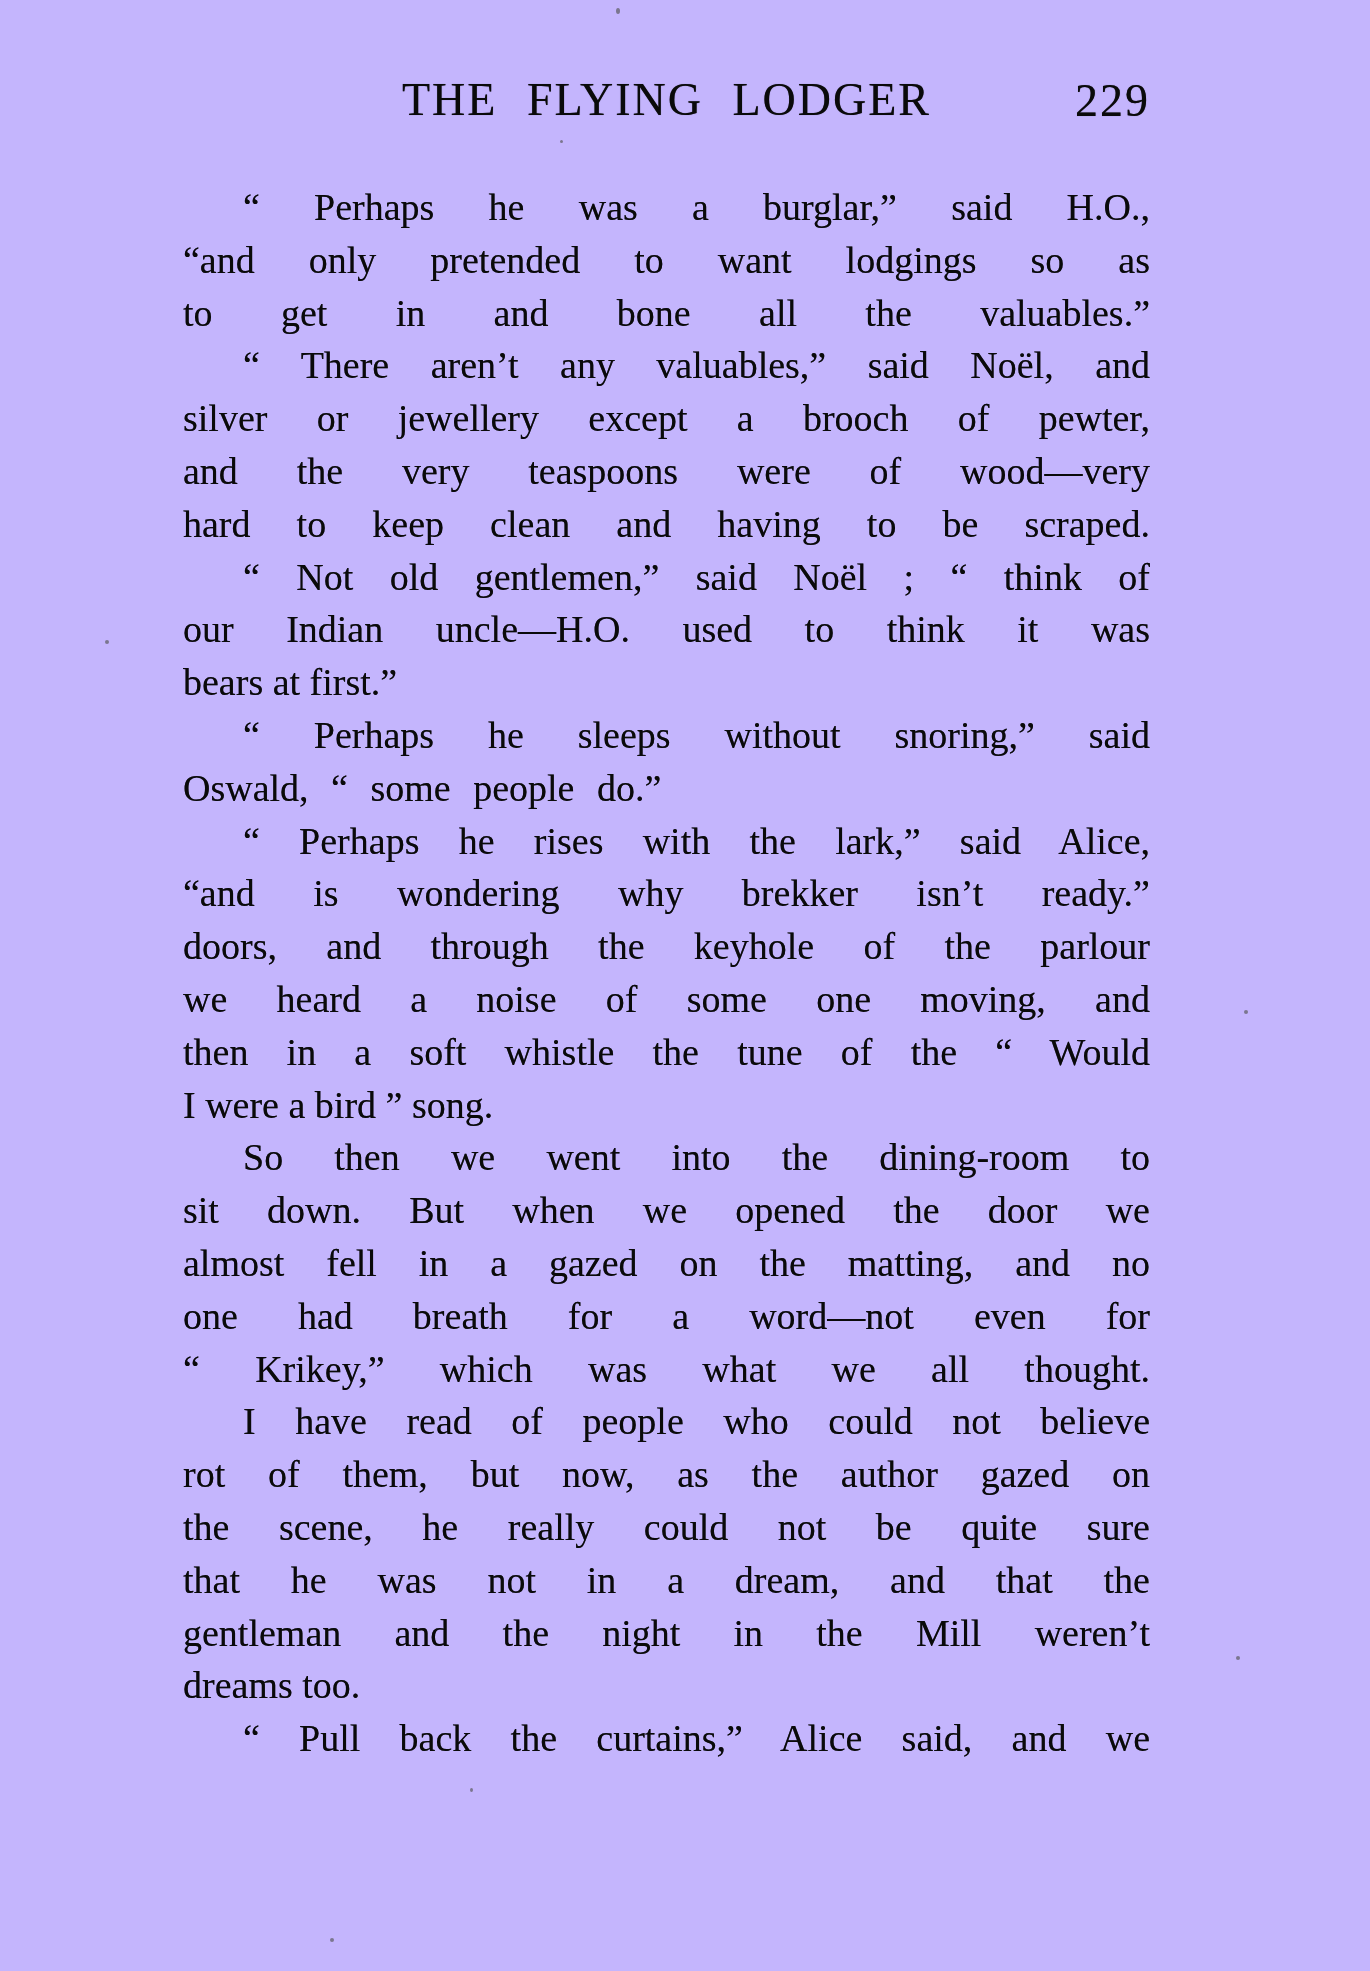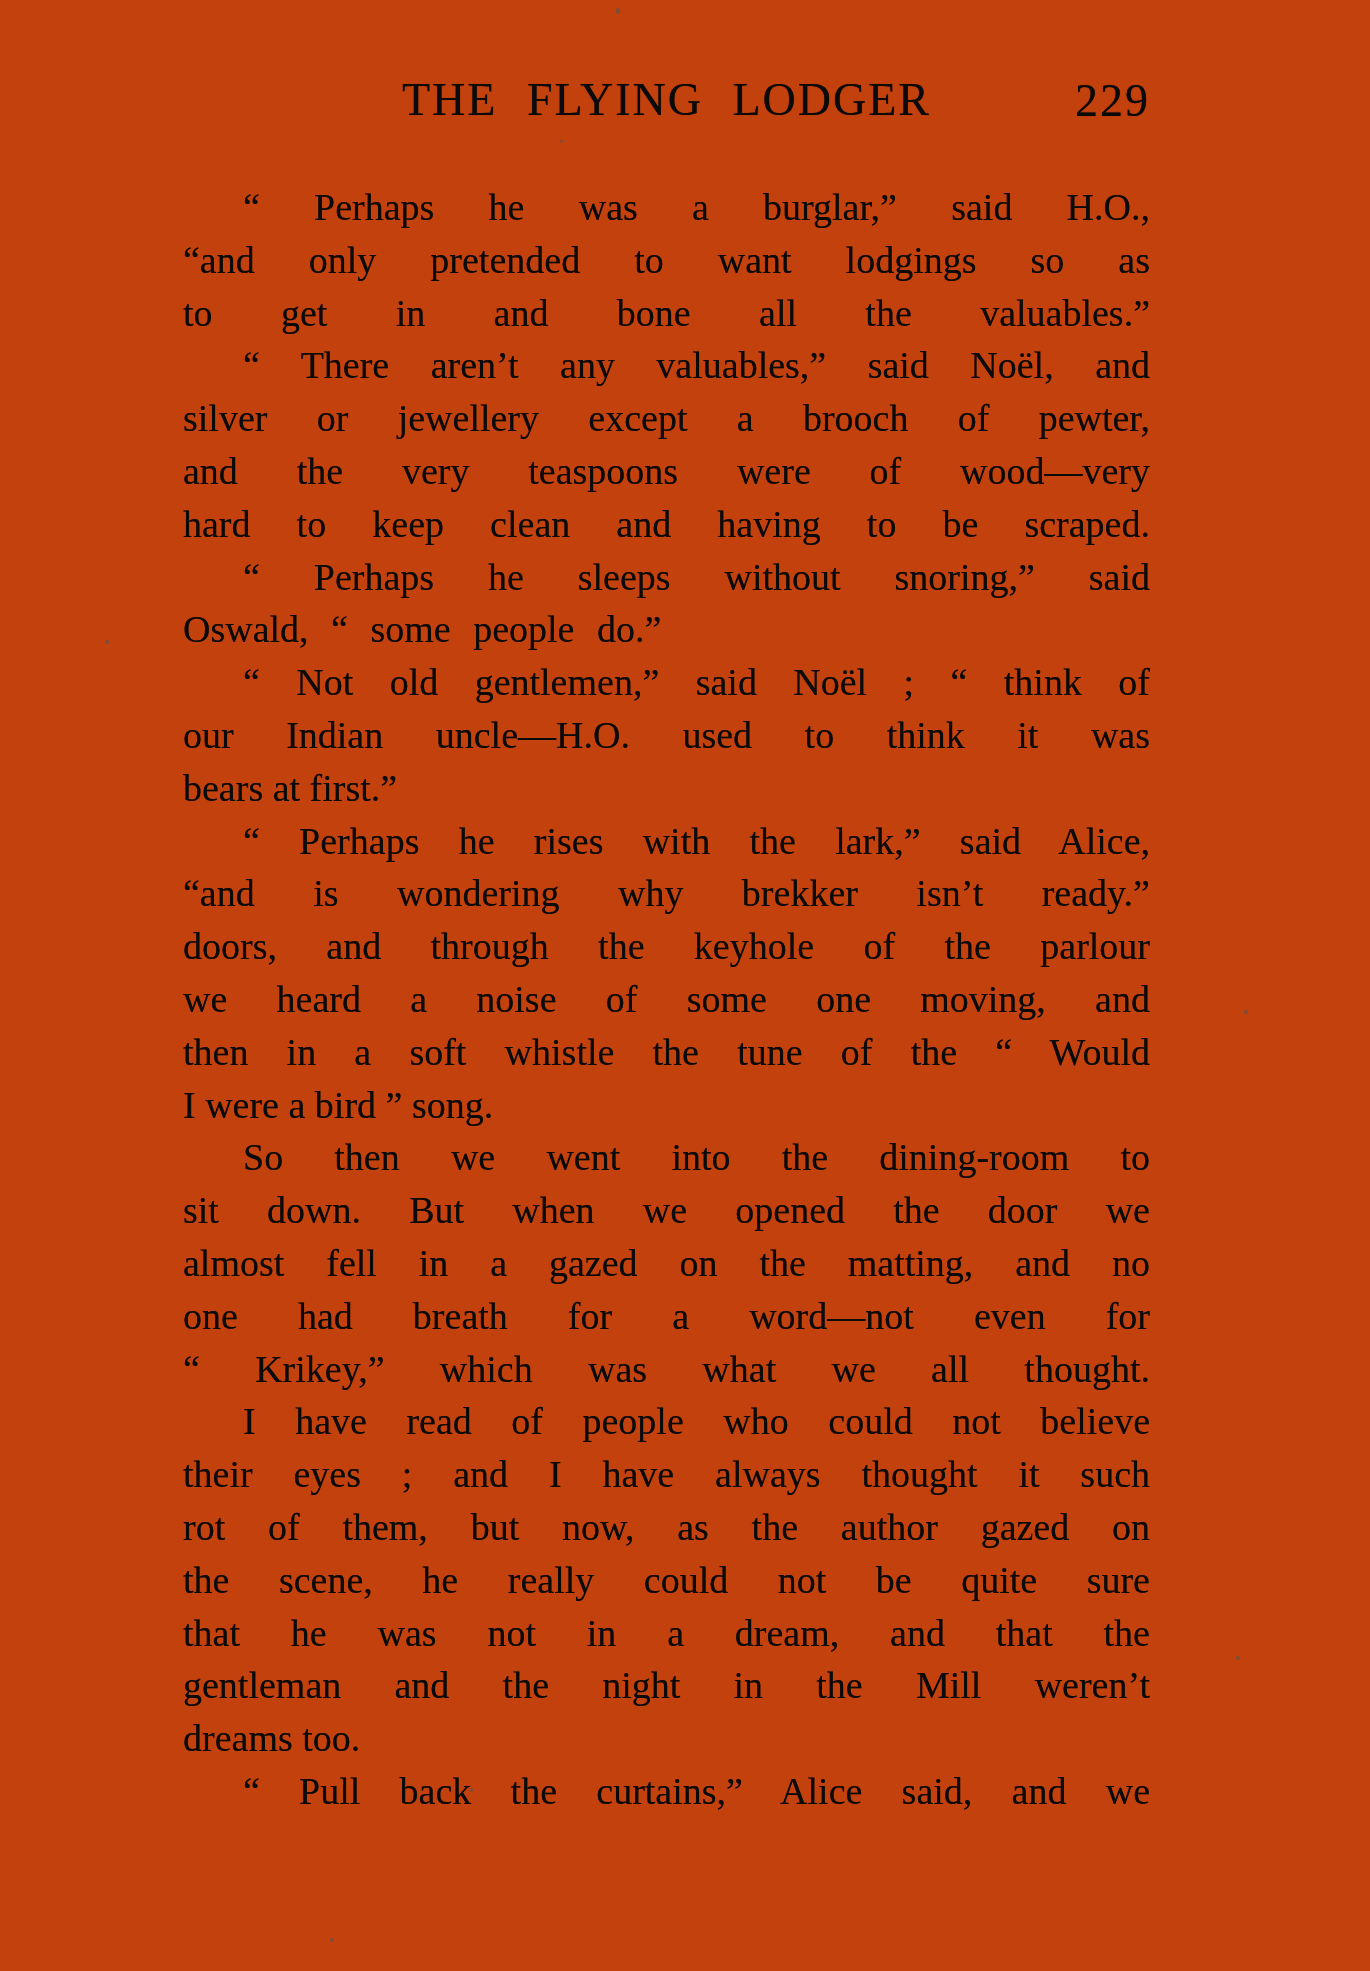--- a/index.html
+++ b/index.html
@@ -4,21 +4,21 @@
 <style>
   html, body {
     margin: 0;
     padding: 0;
     background: #ffffff;
   }
   .page {
     position: relative;
     width: 1370px;
     height: 1971px;
-    background: #c2410c;
+    background: #c4b5fd;
     overflow: hidden;
     font-family: "Liberation Serif", "DejaVu Serif", serif;
     color: #0a0a0a;
   }
   
   .running-head {
     position: absolute;
     left: 183px;
     top: 72px;
     width: 967px;
@@ -108,28 +108,28 @@
     </div>
 
     <div class="para">
       <div class="line j indent">“ There aren’t any valuables,” said Noël, and</div>
       <div class="line j">silver or jewellery except a brooch of pewter,</div>
       <div class="line j">and the very teaspoons were of wood—very</div>
       <div class="line j">hard to keep clean and having to be scraped.</div>
     </div>
 
     <div class="para">
-      <div class="line j indent">“ Perhaps he sleeps without snoring,” said</div>
-      <div class="line n w">Oswald, “ some people do.”</div>
+      <div class="line j indent">“ Not old gentlemen,” said Noël ; “ think of</div>
+      <div class="line j">our Indian uncle—H.O. used to think it was</div>
+      <div class="line n">bears at first.”</div>
     </div>
 
     <div class="para">
-      <div class="line j indent">“ Not old gentlemen,” said Noël ; “ think of</div>
-      <div class="line j">our Indian uncle—H.O. used to think it was</div>
-      <div class="line n">bears at first.”</div>
+      <div class="line j indent">“ Perhaps he sleeps without snoring,” said</div>
+      <div class="line n w">Oswald, “ some people do.”</div>
     </div>
 
     <div class="para">
       <div class="line j indent">“ Perhaps he rises with the lark,” said Alice,</div>
       <div class="line j">“and is wondering why brekker isn’t ready.”</div>
     </div>
 
     <div class="para">
       <div class="line j">doors, and through the keyhole of the parlour</div>
       <div class="line j">we heard a noise of some one moving, and</div>
@@ -140,21 +140,20 @@
     <div class="para">
       <div class="line j indent">So then we went into the dining-room to</div>
       <div class="line j">sit down.  But when we opened the door we</div>
       <div class="line j">almost fell in a gazed on the matting, and no</div>
       <div class="line j">one had breath for a word—not even for</div>
       <div class="line j">“ Krikey,” which was what we all thought.</div>
     </div>
 
     <div class="para">
       <div class="line j indent">I have read of people who could not believe</div>
-      <div class="line j">their eyes ; and I have always thought it such</div>
       <div class="line j">rot of them, but now, as the author gazed on</div>
       <div class="line j">the scene, he really could not be quite sure</div>
       <div class="line j">that he was not in a dream, and that the</div>
       <div class="line j">gentleman and the night in the Mill weren’t</div>
       <div class="line n">dreams too.</div>
     </div>
 
     <div class="para">
       <div class="line j indent">“ Pull back the curtains,” Alice said, and we</div>
     </div>

